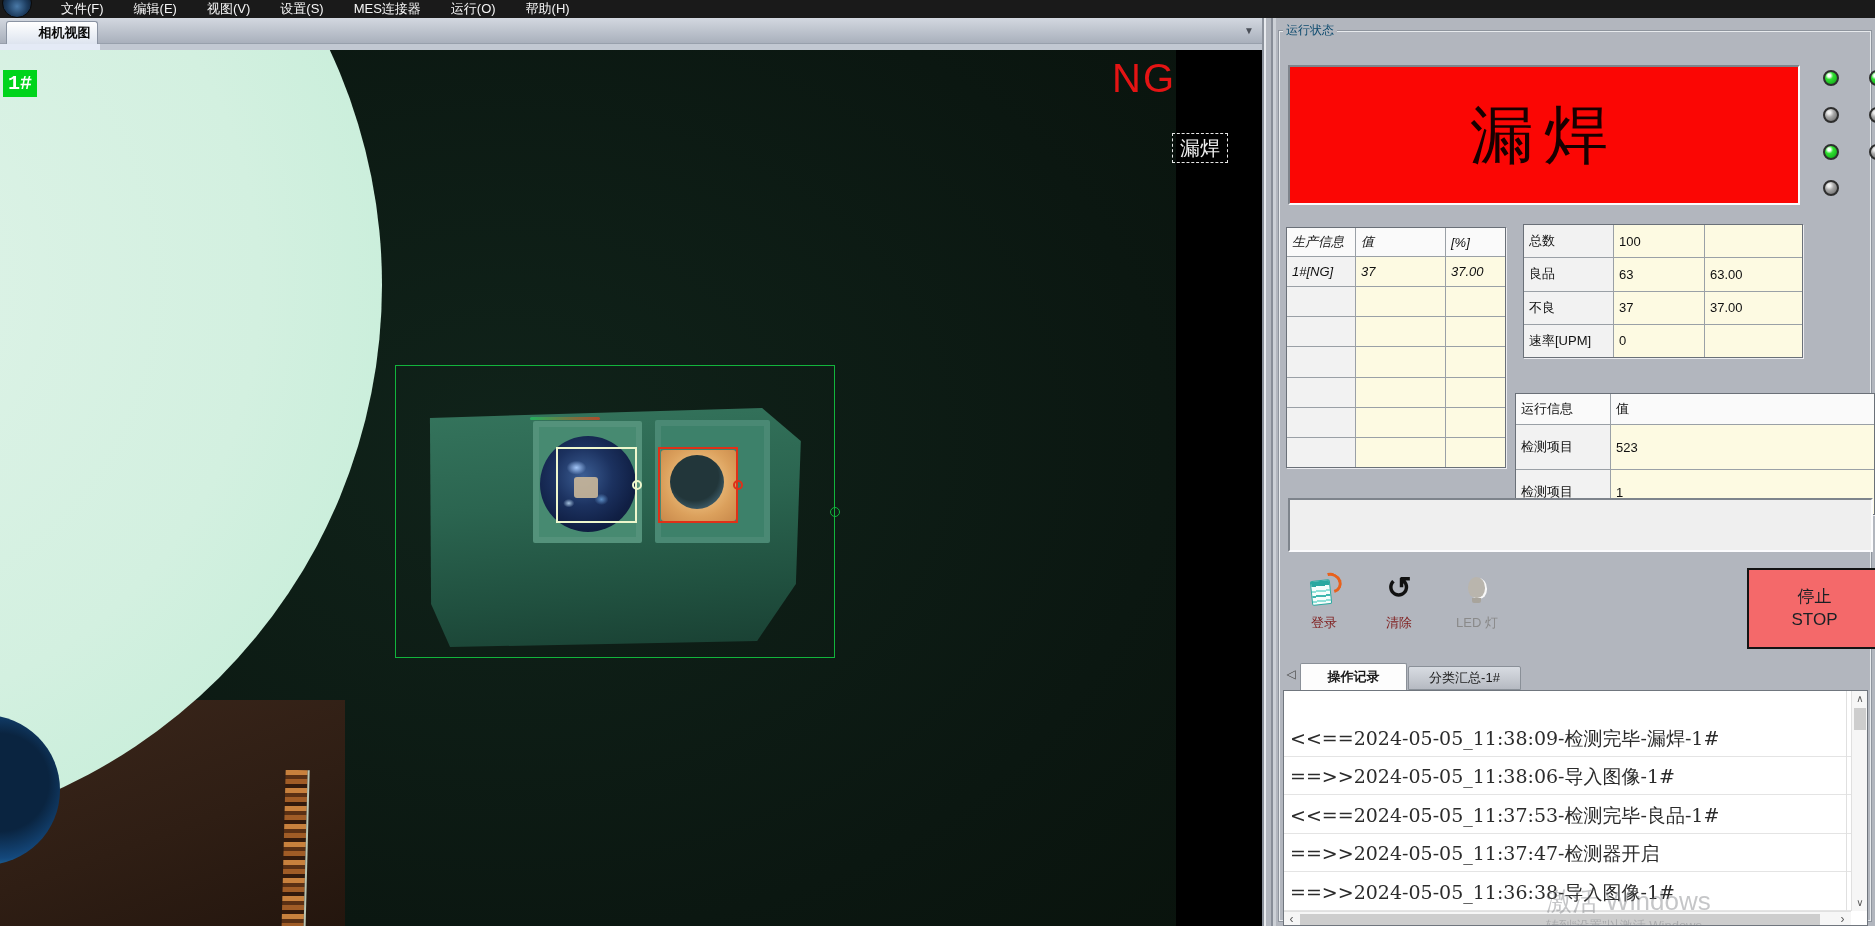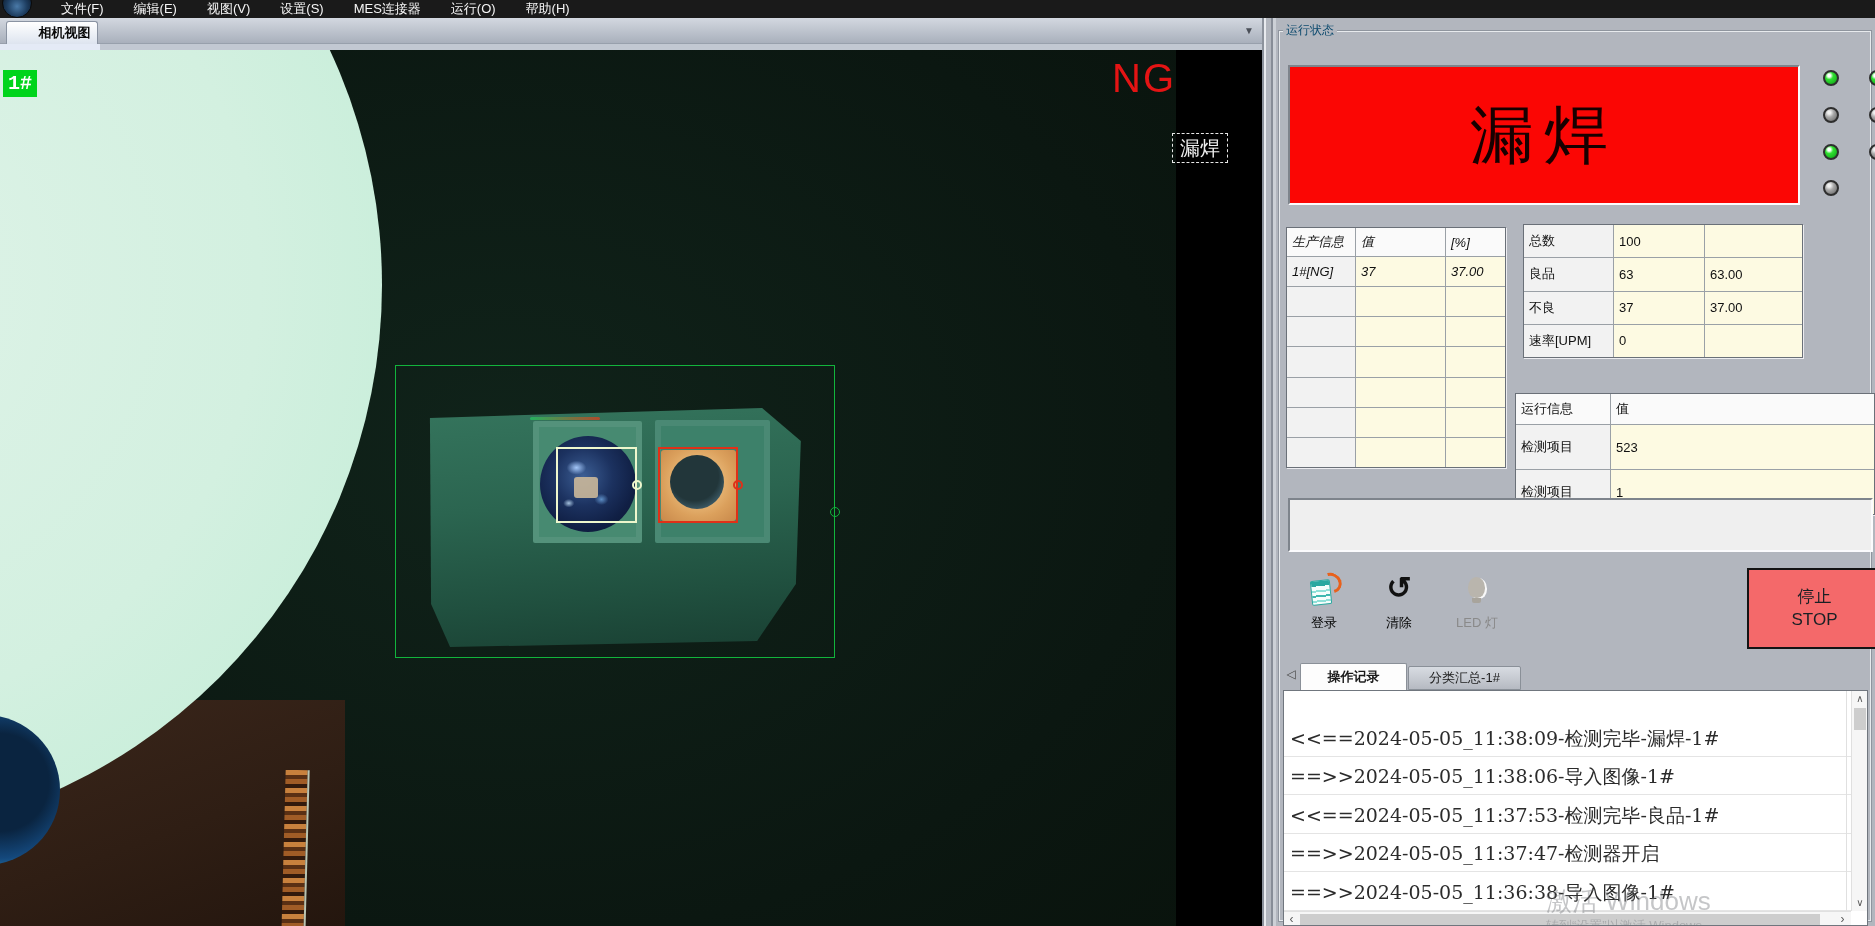--- a/index.html
+++ b/index.html
@@ -120,21 +120,21 @@
   .tbl-run { left:239px; top:375px; width:360px; height:122px;
              grid-template-columns:94px 1fr; grid-template-rows:30px 1fr 1fr; }
 
   .status-box { position:absolute; left:12px; top:480px; width:585px; height:54px; background:#efefef;
                 border-top:2px solid #7e848c; border-left:2px solid #7e848c;
                 border-right:2px solid #fbfbfd; border-bottom:2px solid #fbfbfd; }
 
   
   .tool-btn { position:absolute; width:54px; height:66px; display:flex; flex-direction:column;
               align-items:center; justify-content:flex-start; cursor:pointer; }
-  .tool-label { font-size:13px; color:#000000; margin-top:6px; }
+  .tool-label { font-size:13px; color:#7f1d1d; margin-top:6px; }
   .tool-btn.disabled .tool-label { color:#8a8a8a; }
   .icon-box { width:36px; height:34px; position:relative; }
   .badge-card { position:absolute; left:5px; top:6px; width:20px; height:25px; background:#f4fdfb;
                 border:1px solid #2aa8a0; border-radius:2px; transform:rotate(-6deg);
                 background-image:linear-gradient(#2aa8a0 0 5px, transparent 5px 9px, #8fe0d8 9px 11px,
                   transparent 11px 14px, #40b8b0 14px 16px, transparent 16px 19px, #8fe0d8 19px 21px, transparent 21px); }
   .badge-lanyard { position:absolute; right:0px; top:-1px; width:22px; height:20px;
                    border:3px solid #e8611c; border-radius:50%;
                    border-left-color:transparent; border-bottom-color:transparent; transform:rotate(28deg); }
   .refresh-glyph { position:absolute; left:0; top:-4px; width:36px; height:36px; font-size:30px;

